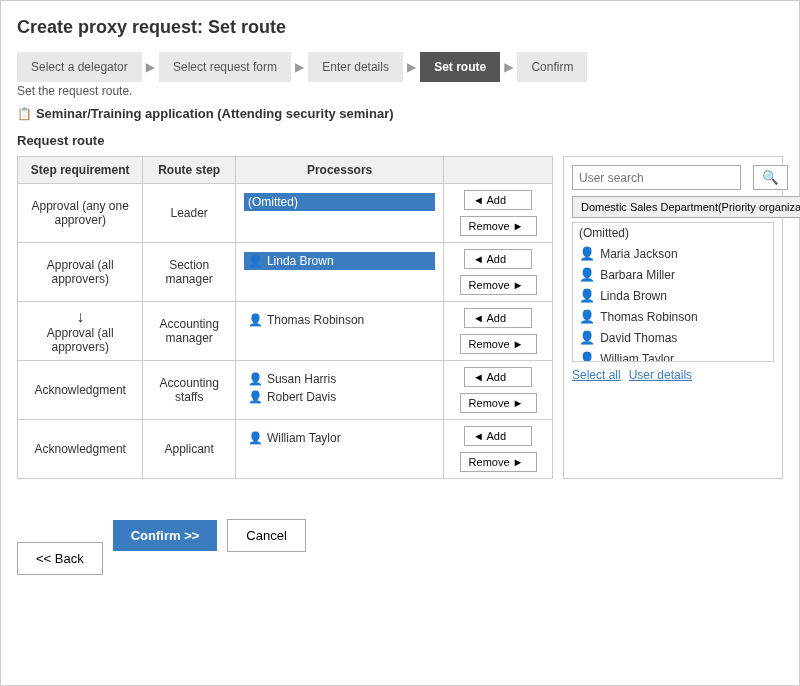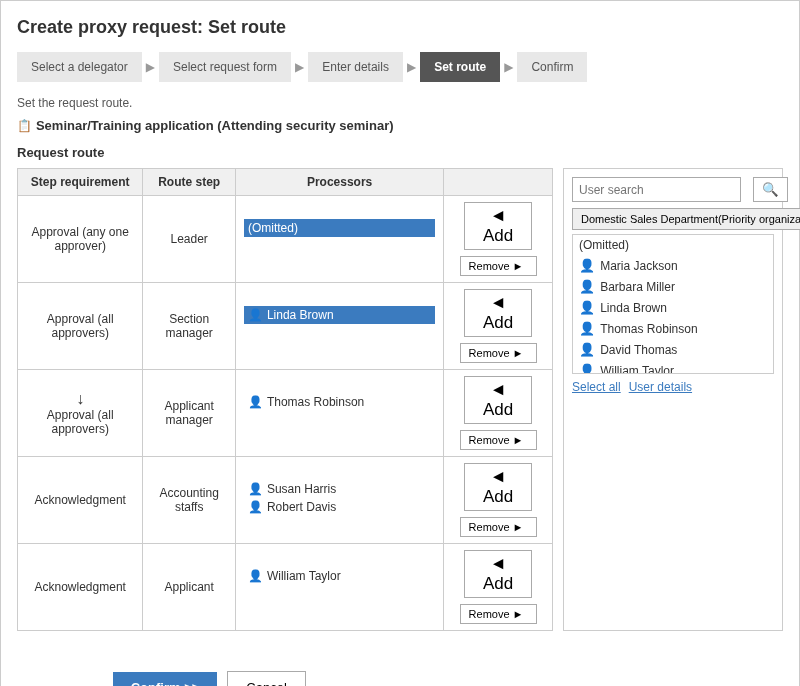--- a/index.html
+++ b/index.html
@@ -1,21 +1,21 @@
 <!DOCTYPE html>
 <html><head>
   <meta charset="utf-8">
   <style>
     * { box-sizing: border-box; margin: 0; padding: 0; }
     body { font-family: Arial, sans-serif; font-size: 13px; background: #fff; color: #333; }
     .page { width: 800px; min-height: 686px; border: 1px solid #ccc; padding: 16px; }
     .page-title { font-size: 18px; font-weight: bold; margin-bottom: 14px; }
 
     
-    .wizard { display: flex; align-items: center; gap: 0; margin-bottom: 14px; }
+    .wizard { display: flex; align-items: center; gap: 0; margin-bottom: 2px; }
     .wizard-step { display: flex; align-items: center; background: #e8e8e8; padding: 8px 14px; font-size: 12px; color: #555; position: relative; }
     .wizard-step.active { background: #555; color: #fff; font-weight: bold; text-align: right; }
     .wizard-arrow { color: #999; padding: 0 4px; font-size: 12px; }
     .wizard-step:not(:last-child)::after { content: ''; }
 
     .subtitle { font-size: 12px; color: #555; margin-bottom: 8px; }
     .form-label { font-size: 13px; font-weight: bold; margin-bottom: 12px; display: flex; align-items: center; gap: 4px; }
     .form-label-icon { font-size: 12px; }
 
     
@@ -30,21 +30,21 @@
     .route-table .step-req { text-align: center; font-size: 12px; width: 90px; margin-top: 48px; }
     .route-table .route-step { text-align: center; width: 80px; }
     .route-table .processors { width: 180px; }
     .route-table .actions { width: 80px; text-align: center; }
 
     .processor-list { min-height: 40px; }
     .processor-item { display: flex; align-items: center; gap: 4px; padding: 2px 4px; font-size: 12px; }
     .processor-item.selected { background: #3b7bbf; color: #fff; }
     .processor-item .user-icon { font-size: 12px; }
 
-    .btn-add { background: #fff; border: 1px solid #aaa; padding: 3px 8px; font-size: 17px; cursor: pointer; margin-bottom: 4px; display: flex; align-items: center; gap: 3px; width: 68px; }
+    .btn-add { background: #fff; border: 1px solid #aaa; padding: 3px 8px; font-size: 11px; cursor: pointer; margin-bottom: 4px; display: flex; align-items: center; gap: 3px; width: 68px; }
     .btn-remove { background: #fff; border: 1px solid #aaa; padding: 3px 8px; font-size: 11px; cursor: pointer; display: flex; align-items: center; gap: 3px; width: 77px; }
     .action-btns { display: flex; flex-direction: column; align-items: center; gap: 2px; justify-content: center; }
 
     
     .right-panel { width: 220px; border: 1px solid #ccc; padding: 8px; }
     .search-row { display: flex; gap: 12px; margin-bottom: 6px; }
     .search-input { flex: 1; border: 1px solid #aaa; padding: 4px 6px; font-size: 12px; }
     .search-btn { background: #fff; border: 1px solid #aaa; padding: 4px 8px; cursor: pointer; }
 
     .dept-select-row { display: flex; gap: 4px; margin-bottom: 4px; align-items: center; }
@@ -144,21 +144,21 @@
             </td>
             <td class="actions">
       <div class="action-btns">
         <button class="btn-add">◄ Add</button>
         <button class="btn-remove">Remove ►</button>
       </div>
             </td>
           </tr>
           <tr>
             <td class="step-req"><span style="font-size:16px;">↓</span><br><span>Approval (all approvers)</span></td>
-            <td class="route-step">Applicant manager</td>
+            <td class="route-step">Accounting manager</td>
             <td class="processors">
               <div class="processor-list">
                 <div class="processor-item">
                   <span class="user-icon" style="color:#3b7bbf">👤</span>
                   <span>Thomas Robinson</span>
                 </div>
               </div>
             </td>
             <td class="actions">
       <div class="action-btns">

